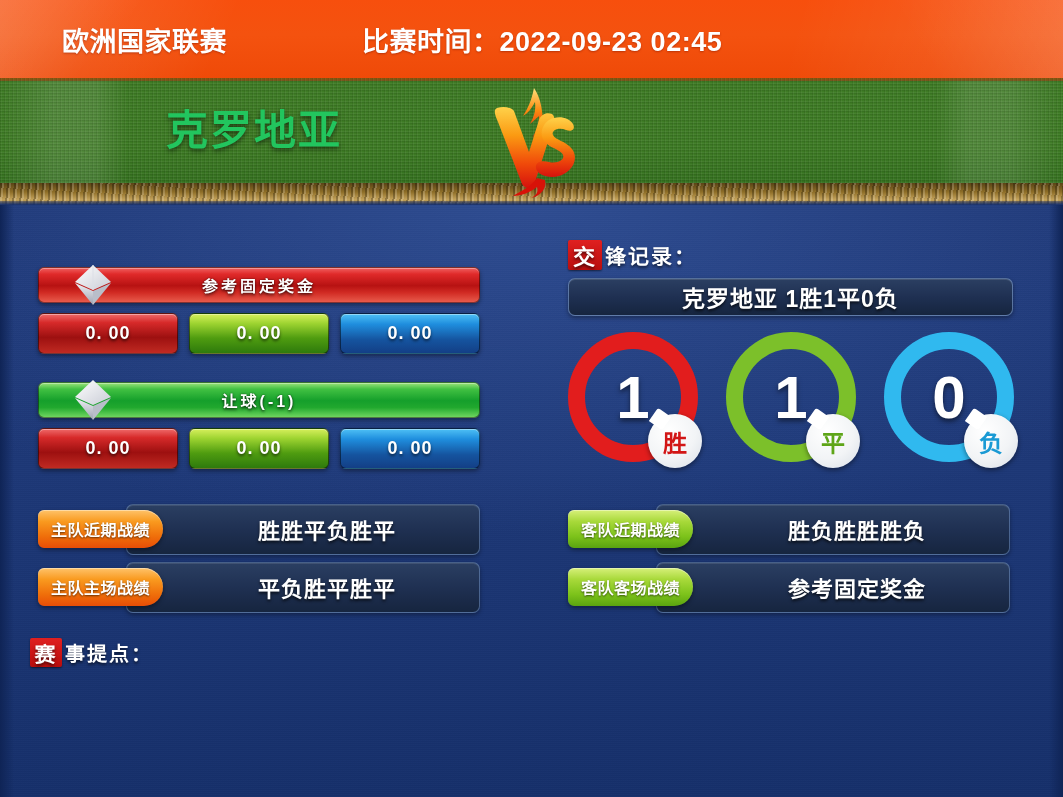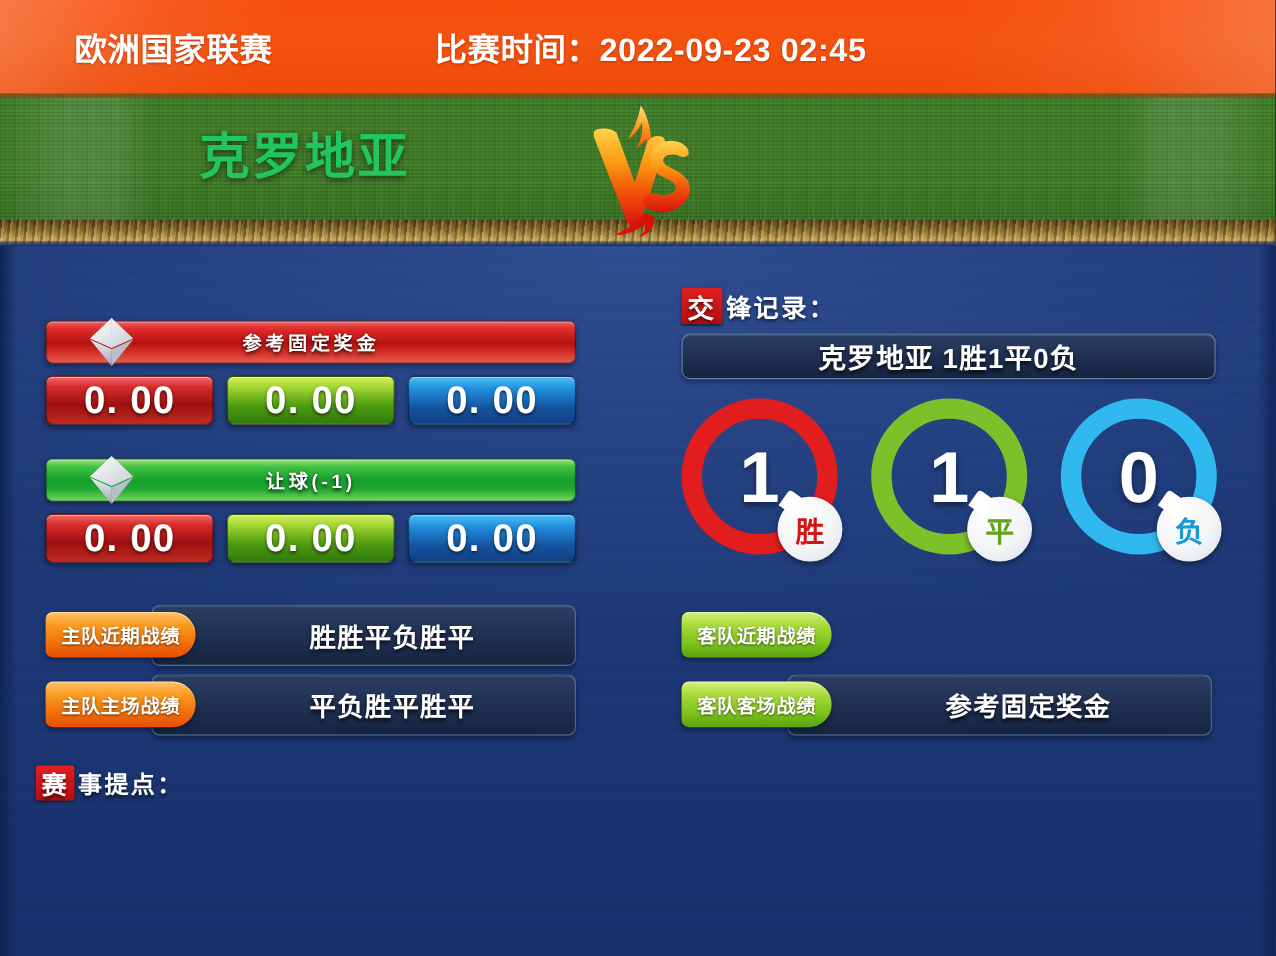--- a/index.html
+++ b/index.html
@@ -148,21 +148,21 @@
   }
   .gem svg{display:block;}
 
   .odds-row{
     display:flex;justify-content:space-between;
     margin-top:10px;
   }
   .odds-btn{
     width:140px;height:41px;border-radius:6px;
     display:flex;align-items:center;justify-content:center;
-    color:#fff;font-size:32px;font-weight:bold;letter-spacing:1px;
+    color:#fff;font-size:18px;font-weight:bold;letter-spacing:1px;
     text-shadow:0 2px 3px rgba(0,0,0,.6);
     border:1px solid rgba(0,0,0,.5);
     box-shadow:0 2px 4px rgba(0,0,0,.4), inset 0 1px 0 rgba(255,255,255,.4);
   }
   .odds-red{background:linear-gradient(180deg,#ef6a6a 0%,#d72a2a 22%,#9d1010 60%,#c02a22 100%);}
   .odds-green{background:linear-gradient(180deg,#d6ef5c 0%,#9ed431 24%,#4f9c10 62%,#2e7a0c 100%);}
   .odds-blue{background:linear-gradient(180deg,#4ec0f5 0%,#1f8ede 26%,#15549f 66%,#133f86 100%);}
 
   .spacer-8{height:8px;}
 
@@ -424,20 +424,21 @@
   <div class="form-row" style="left:38px;top:510px;">
     <div class="form-val">胜胜平负胜平</div>
     <div class="form-tab tab-orange">主队近期战绩</div>
   </div>
   <div class="form-row" style="left:38px;top:568px;">
     <div class="form-val">平负胜平胜平</div>
     <div class="form-tab tab-orange">主队主场战绩</div>
   </div>
 
   <div class="form-row" style="left:568px;top:510px;">
+    <div class="form-val">胜负胜胜胜负</div>
     <div class="form-tab tab-green">客队近期战绩</div>
   </div>
   <div class="form-row" style="left:568px;top:568px;">
     <div class="form-val">参考固定奖金</div>
     <div class="form-tab tab-green">客队客场战绩</div>
   </div>
 
   <div class="notes-title">
     <span class="chip">赛</span>
     <span>事提点：</span>

